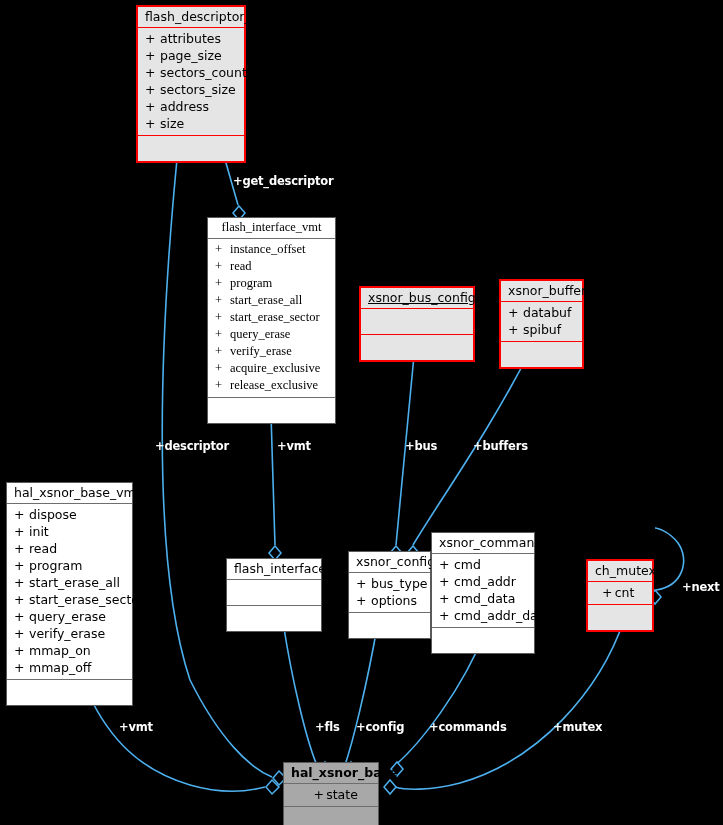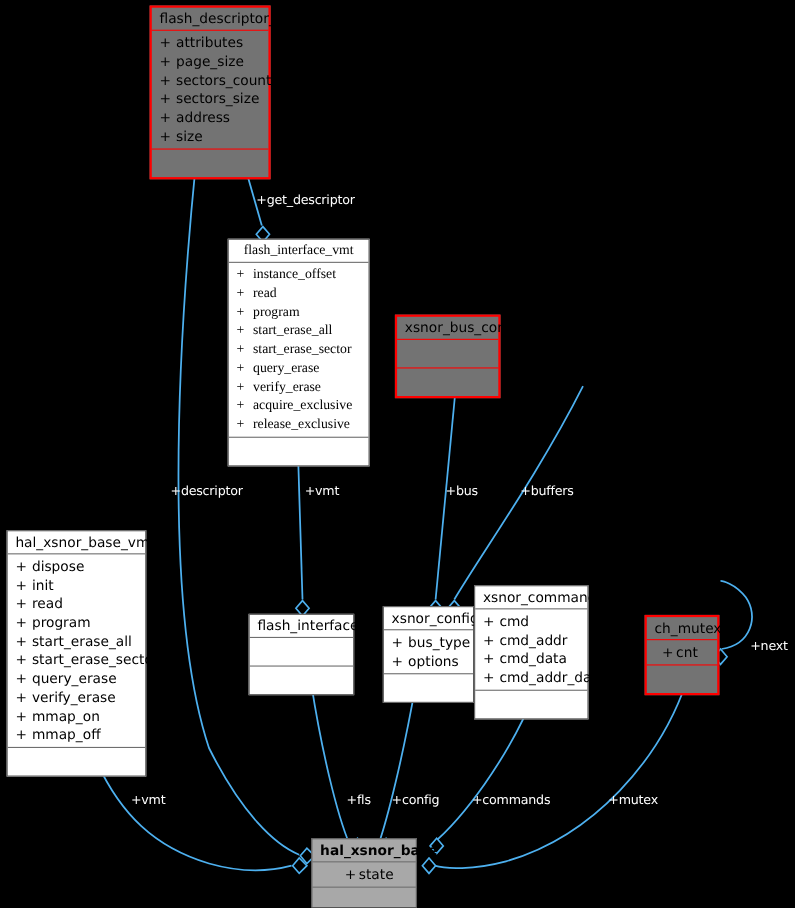--- a/index.html
+++ b/index.html
@@ -15,38 +15,39 @@
   }
   .node .compart{padding:2px 0 3px 0;}
   .node .row{
     font-size:12.5px;color:#000;line-height:17px;white-space:nowrap;
     padding:0 6px 0 7px;
   }
   .node .row .vis{display:inline-block;width:15px;}
   .node .empty{height:20px;}
 
   
-  .n-red{border:2px solid #ff0000;background:#737373;}
+  .n-red{border:2px solid #ff0000;background:#e5e5e5;}
   .n-red .title{border-bottom:1.5px solid #ff0000;}
   .n-red .compart+.compart{border-top:1.5px solid #ff0000;}
 
   
   .n-dark{border:1.5px solid #5a5a5a;background:#ffffff;}
   .n-dark .title{border-bottom:1.2px solid #6e6e6e;}
   .n-dark .compart+.compart{border-top:1.2px solid #6e6e6e;}
 
   
   .n-focus{border:1.5px solid #5a5a5a;background:#a8a8a8;}
   .n-focus .title{border-bottom:1.2px solid #6e6e6e;font-weight:bold;}
   .n-focus .compart+.compart{border-top:1.2px solid #6e6e6e;}
 
   .edge-label{
     position:absolute;color:#ffffff;font-size:11.5px;white-space:nowrap;
     font-family:"DejaVu Sans","Liberation Sans",sans-serif;
     letter-spacing:-0.2px;
+    font-weight:bold;
   }
 </style>
 </head>
 <body>
 
 <div id="canvas">
 
   <svg class="edges" viewBox="0 0 723 825" xmlns="http://www.w3.org/2000/svg">
     <g stroke="#4db0ef" stroke-width="1.6" fill="none">
 
@@ -123,26 +124,34 @@
       <div class="row"><span class="vis">+</span><span>start_erase_all</span></div>
       <div class="row"><span class="vis">+</span><span>start_erase_sector</span></div>
       <div class="row"><span class="vis">+</span><span>query_erase</span></div>
       <div class="row"><span class="vis">+</span><span>verify_erase</span></div>
       <div class="row"><span class="vis">+</span><span>acquire_exclusive</span></div>
       <div class="row"><span class="vis">+</span><span>release_exclusive</span></div>
     </div>
     <div class="compart empty"></div>
   </div>
 
-  <div class="node n-red" style="left:359px;top:286px;width:96px;">
+  <div class="node n-red" style="left:359px;top:286px;width:116px;text-decoration:underline;">
     <div class="title">xsnor_bus_configs</div>
     <div class="compart empty"></div>
     <div class="compart empty"></div>
   </div>
 
+  <div class="node n-red" style="left:499px;top:279px;width:85px;">
+    <div class="title">xsnor_buffers</div>
+    <div class="compart">
+      <div class="row"><span class="vis">+</span><span>databuf</span></div>
+      <div class="row"><span class="vis">+</span><span>spibuf</span></div>
+    </div>
+    <div class="compart empty"></div>
+  </div>
 
   <div class="node n-dark" style="left:6px;top:482px;width:127px;">
     <div class="title">hal_xsnor_base_vmt</div>
     <div class="compart">
       <div class="row"><span class="vis">+</span><span>dispose</span></div>
       <div class="row"><span class="vis">+</span><span>init</span></div>
       <div class="row"><span class="vis">+</span><span>read</span></div>
       <div class="row"><span class="vis">+</span><span>program</span></div>
       <div class="row"><span class="vis">+</span><span>start_erase_all</span></div>
       <div class="row"><span class="vis">+</span><span>start_erase_sector</span></div>

